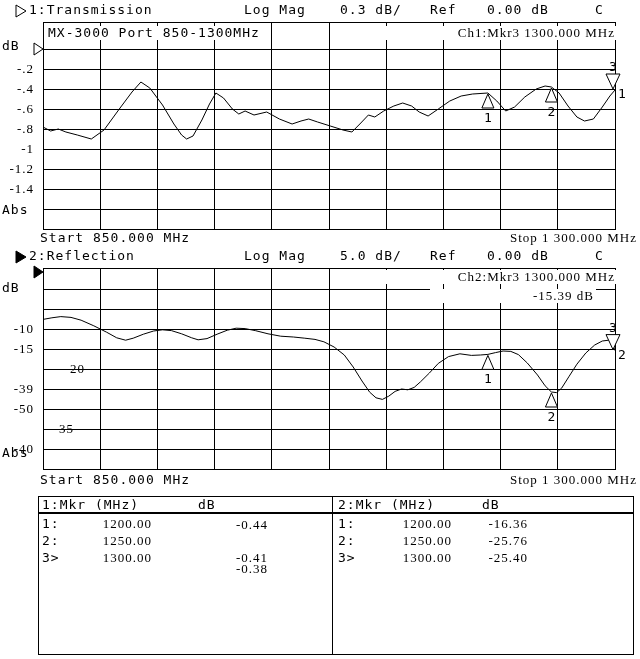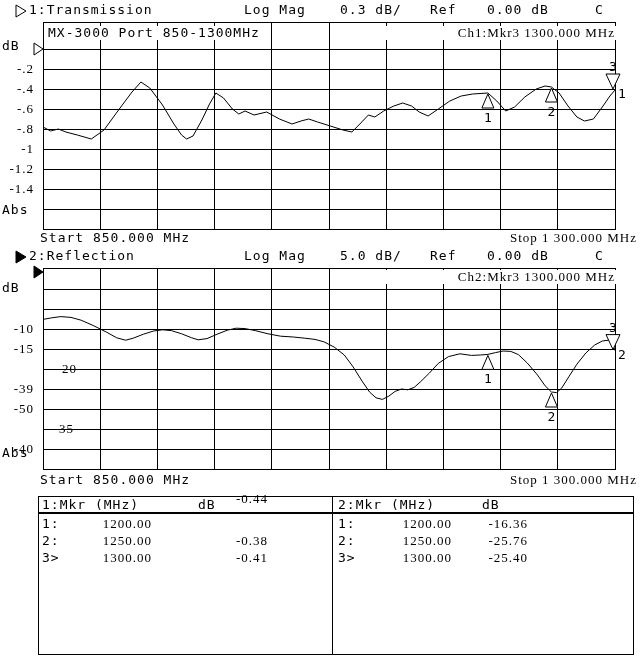--- a/index.html
+++ b/index.html
@@ -121,48 +121,49 @@
   <div class="txt" style="left:244px;top:249px">Log Mag</div>
   <div class="txt" style="left:340px;top:249px">5.0 dB/</div>
   <div class="txt" style="left:430px;top:249px">Ref</div>
   <div class="txt" style="left:487px;top:249px">0.00 dB</div>
   <div class="txt" style="left:595px;top:249px">C</div>
 
   <div class="txt" style="left:2px;top:281px">dB</div>
   <div id="c2-ylabels">
       <div class="txt ra" style="left: 0px; top: 322px; width: 34px;">-10</div>
       <div class="txt ra" style="left: 0px; top: 342px; width: 34px;">-15</div>
-      <div class="txt ra" style="left: 4px; top: 362px; width: 34px; padding-left: 39px;">-20</div>
+      <div class="txt ra" style="left: 12px; top: 362px; width: 34px; padding-left: 39px;">-20</div>
       <div class="txt ra" style="left: 0px; top: 382px; width: 34px;">-39</div>
       <div class="txt ra" style="left: 0px; top: 402px; width: 34px;">-50</div>
       <div class="txt ra" style="left: 0px; top: 422px; width: 34px; margin-left: 40px;">-35</div>
       <div class="txt ra" style="left: 0px; top: 442px; width: 34px;">-40</div>
     </div>
   <div class="txt" style="left:2px;top:446px">Abs</div>
 
   <div class="txt bg ra" style="left:380px;top:270px;width:233px">Ch2:Mkr3 1300.000 MHz</div>
+  <div class="txt bg ra" style="left:430px;top:289px;width:162px">-15.39 dB</div>
 
   <div class="txt" style="left:40px;top:473px">Start 850.000 MHz</div>
   <div class="txt ra" style="left:400px;top:473px;width:237px">Stop 1 300.000 MHz</div>
 
   <div style="position:absolute;left:38px;top:496px;width:596px;height:159px;border:1px solid #000;box-sizing:border-box;"></div>
   <div class="tbl-line" style="left:332px;top:496px;width:1px;height:159px"></div>
   <div class="tbl-line" style="left:38px;top:512px;width:596px;height:2px"></div>
 
   <div class="txt" style="left:42px;top:498px">1:Mkr (MHz)</div>
   <div class="txt" style="left:198px;top:498px">dB</div>
   <div class="txt" style="left:338px;top:498px">2:Mkr (MHz)</div>
   <div class="txt" style="left:482px;top:498px">dB</div>
   <div id="rows-ch1">
       <div class="txt" style="left: 42px; top: 517px;">1:</div>
       <div class="txt ra" style="left: 60px; top: 517px; width: 92px;">1200.00</div>
-      <div class="txt ra" style="left: 170px; top: 492px; width: 98px;">-0.44</div>
+      <div class="txt ra" style="left: 170px; top: 518px; width: 98px;">-0.44</div>
       <div class="txt" style="left: 42px; top: 534px;">2:</div>
       <div class="txt ra" style="left: 60px; top: 534px; width: 92px;">1250.00</div>
-      <div class="txt ra" style="left: 170px; top: 534px; width: 98px;">-0.38</div>
+      <div class="txt ra" style="left: 170px; top: 562px; width: 98px;">-0.38</div>
       <div class="txt" style="left: 42px; top: 551px;">3&gt;</div>
       <div class="txt ra" style="left: 60px; top: 551px; width: 92px;">1300.00</div>
       <div class="txt ra" style="left: 170px; top: 551px; width: 98px;">-0.41</div>
     </div>
   <div id="rows-ch2">
       <div class="txt" style="left: 338px; top: 517px;">1:</div>
       <div class="txt ra" style="left: 356px; top: 517px; width: 96px;">1200.00</div>
       <div class="txt ra" style="left: 430px; top: 517px; width: 98px;">-16.36</div>
       <div class="txt" style="left: 338px; top: 534px;">2:</div>
       <div class="txt ra" style="left: 356px; top: 534px; width: 96px;">1250.00</div>

